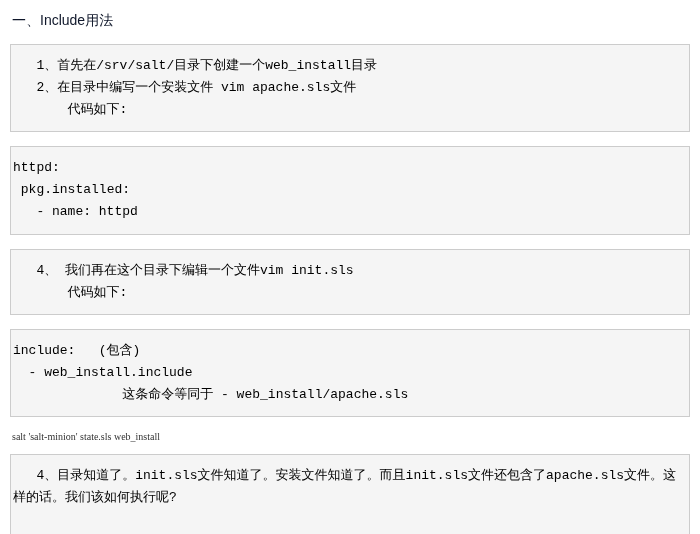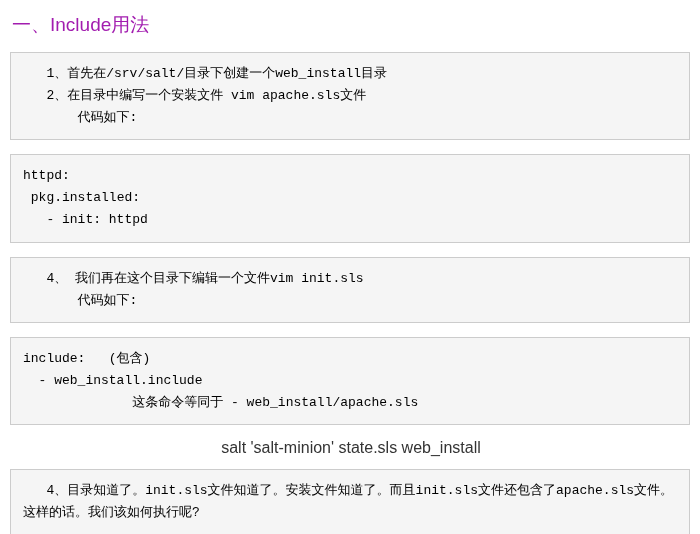--- a/index.html
+++ b/index.html
@@ -5,55 +5,54 @@
     body {
       margin: 0;
       padding: 8px 10px;
       font-family: Arial, "Microsoft YaHei", sans-serif;
       font-size: 13px;
       color: #333;
       background: #fff;
       width: 680px;
     }
     .heading {
-      font-size: 19px;
-      color: #a21caf;
+      font-size: 14px;
+      color: #0f172a;
       margin: 4px 0 14px 2px;
     }
     .box {
       border: 1px solid #cccccc;
       background: #f5f5f5;
-      padding: 10px 12px;
+      padding: 10px 2px;
       margin: 0 0 14px 0;
       font-family: Consolas, "Courier New", monospace;
       font-size: 13px;
       color: #000;
       line-height: 1.7;
       white-space: pre-wrap;
     }
     .cmdline {
-      font-family: Liberation Sans, sans-serif;
-      font-size: 16px;
+      font-family: Liberation Serif, serif;
+      font-size: 10px;
       color: #333;
       margin: 6px 0 12px 2px;
-      text-align: center;
     }
   </style>
 </head>
 <body>
 
 <div class="heading">一、Include用法</div>
 
 <div class="box">   1、首先在/srv/salt/目录下创建一个web_install目录
    2、在目录中编写一个安装文件 vim apache.sls文件
        代码如下:</div>
 
 <div class="box">httpd:
  pkg.installed:
-   - init: httpd</div>
+   - name: httpd</div>
 
 <div class="box">   4、 我们再在这个目录下编辑一个文件vim init.sls
        代码如下:</div>
 
 <div class="box">include:   (包含)
   - web_install.include
               这条命令等同于 - web_install/apache.sls</div>
 
 <div class="cmdline">salt 'salt-minion' state.sls web_install</div>
 

